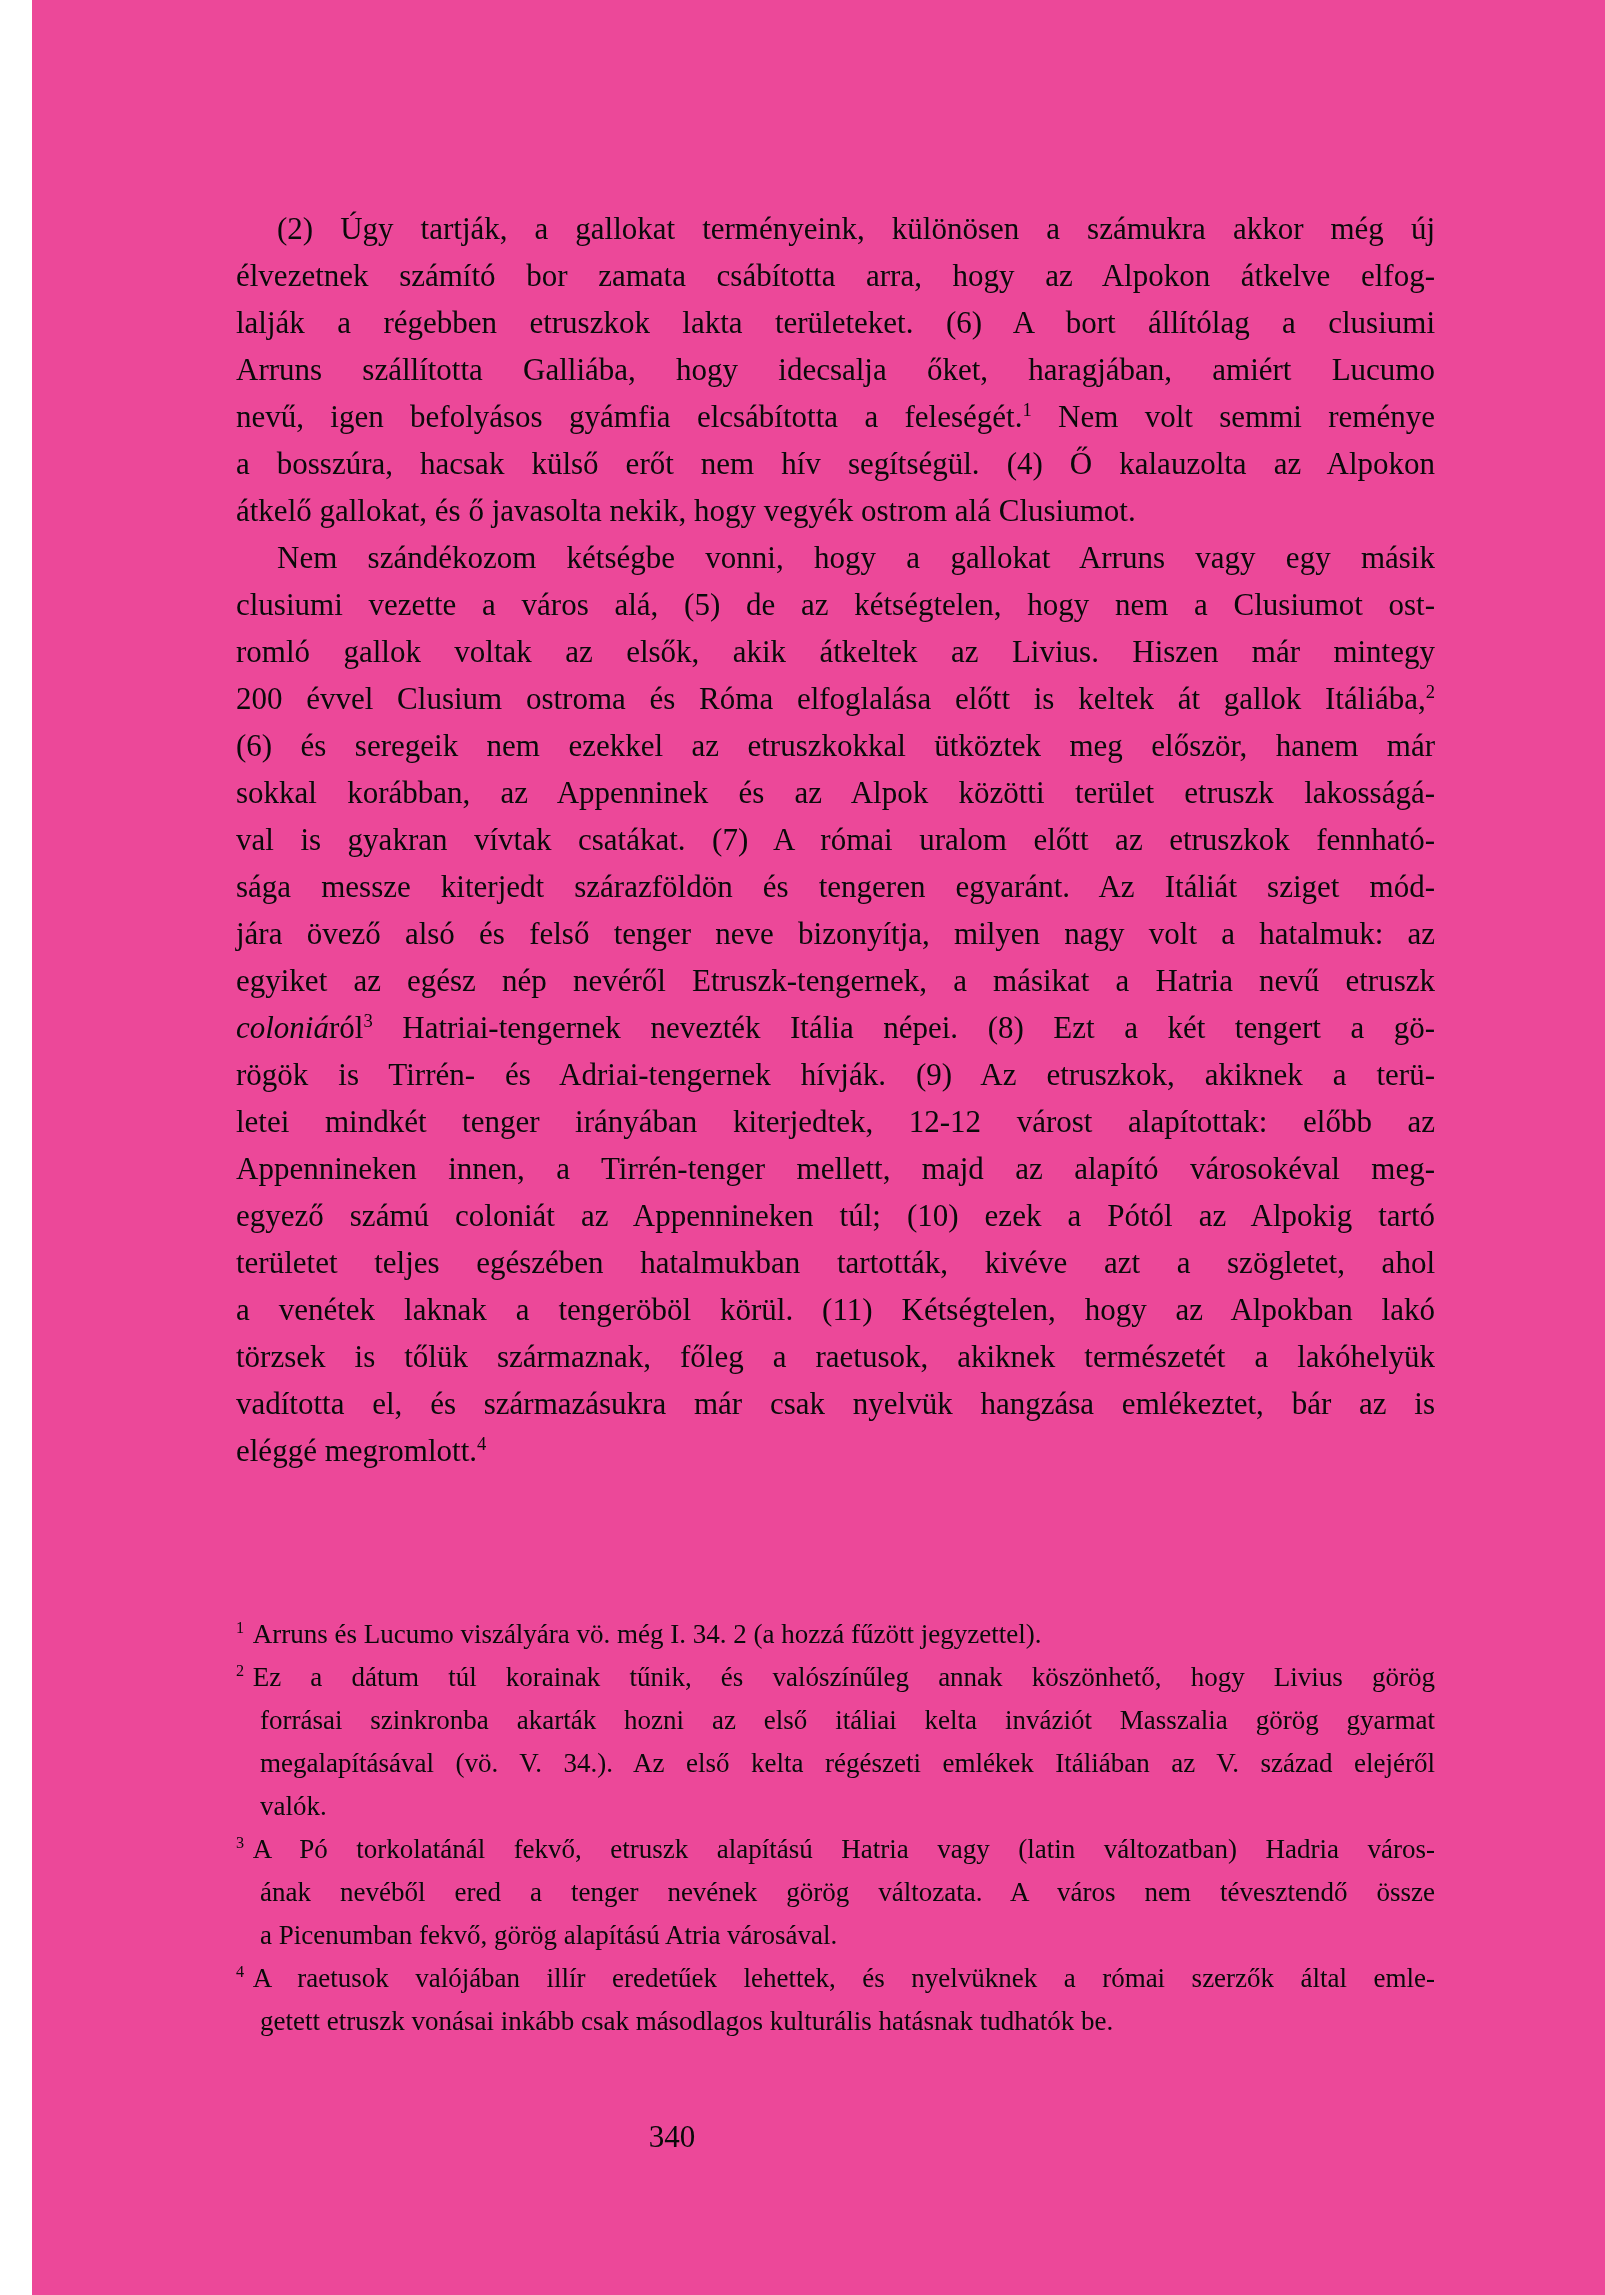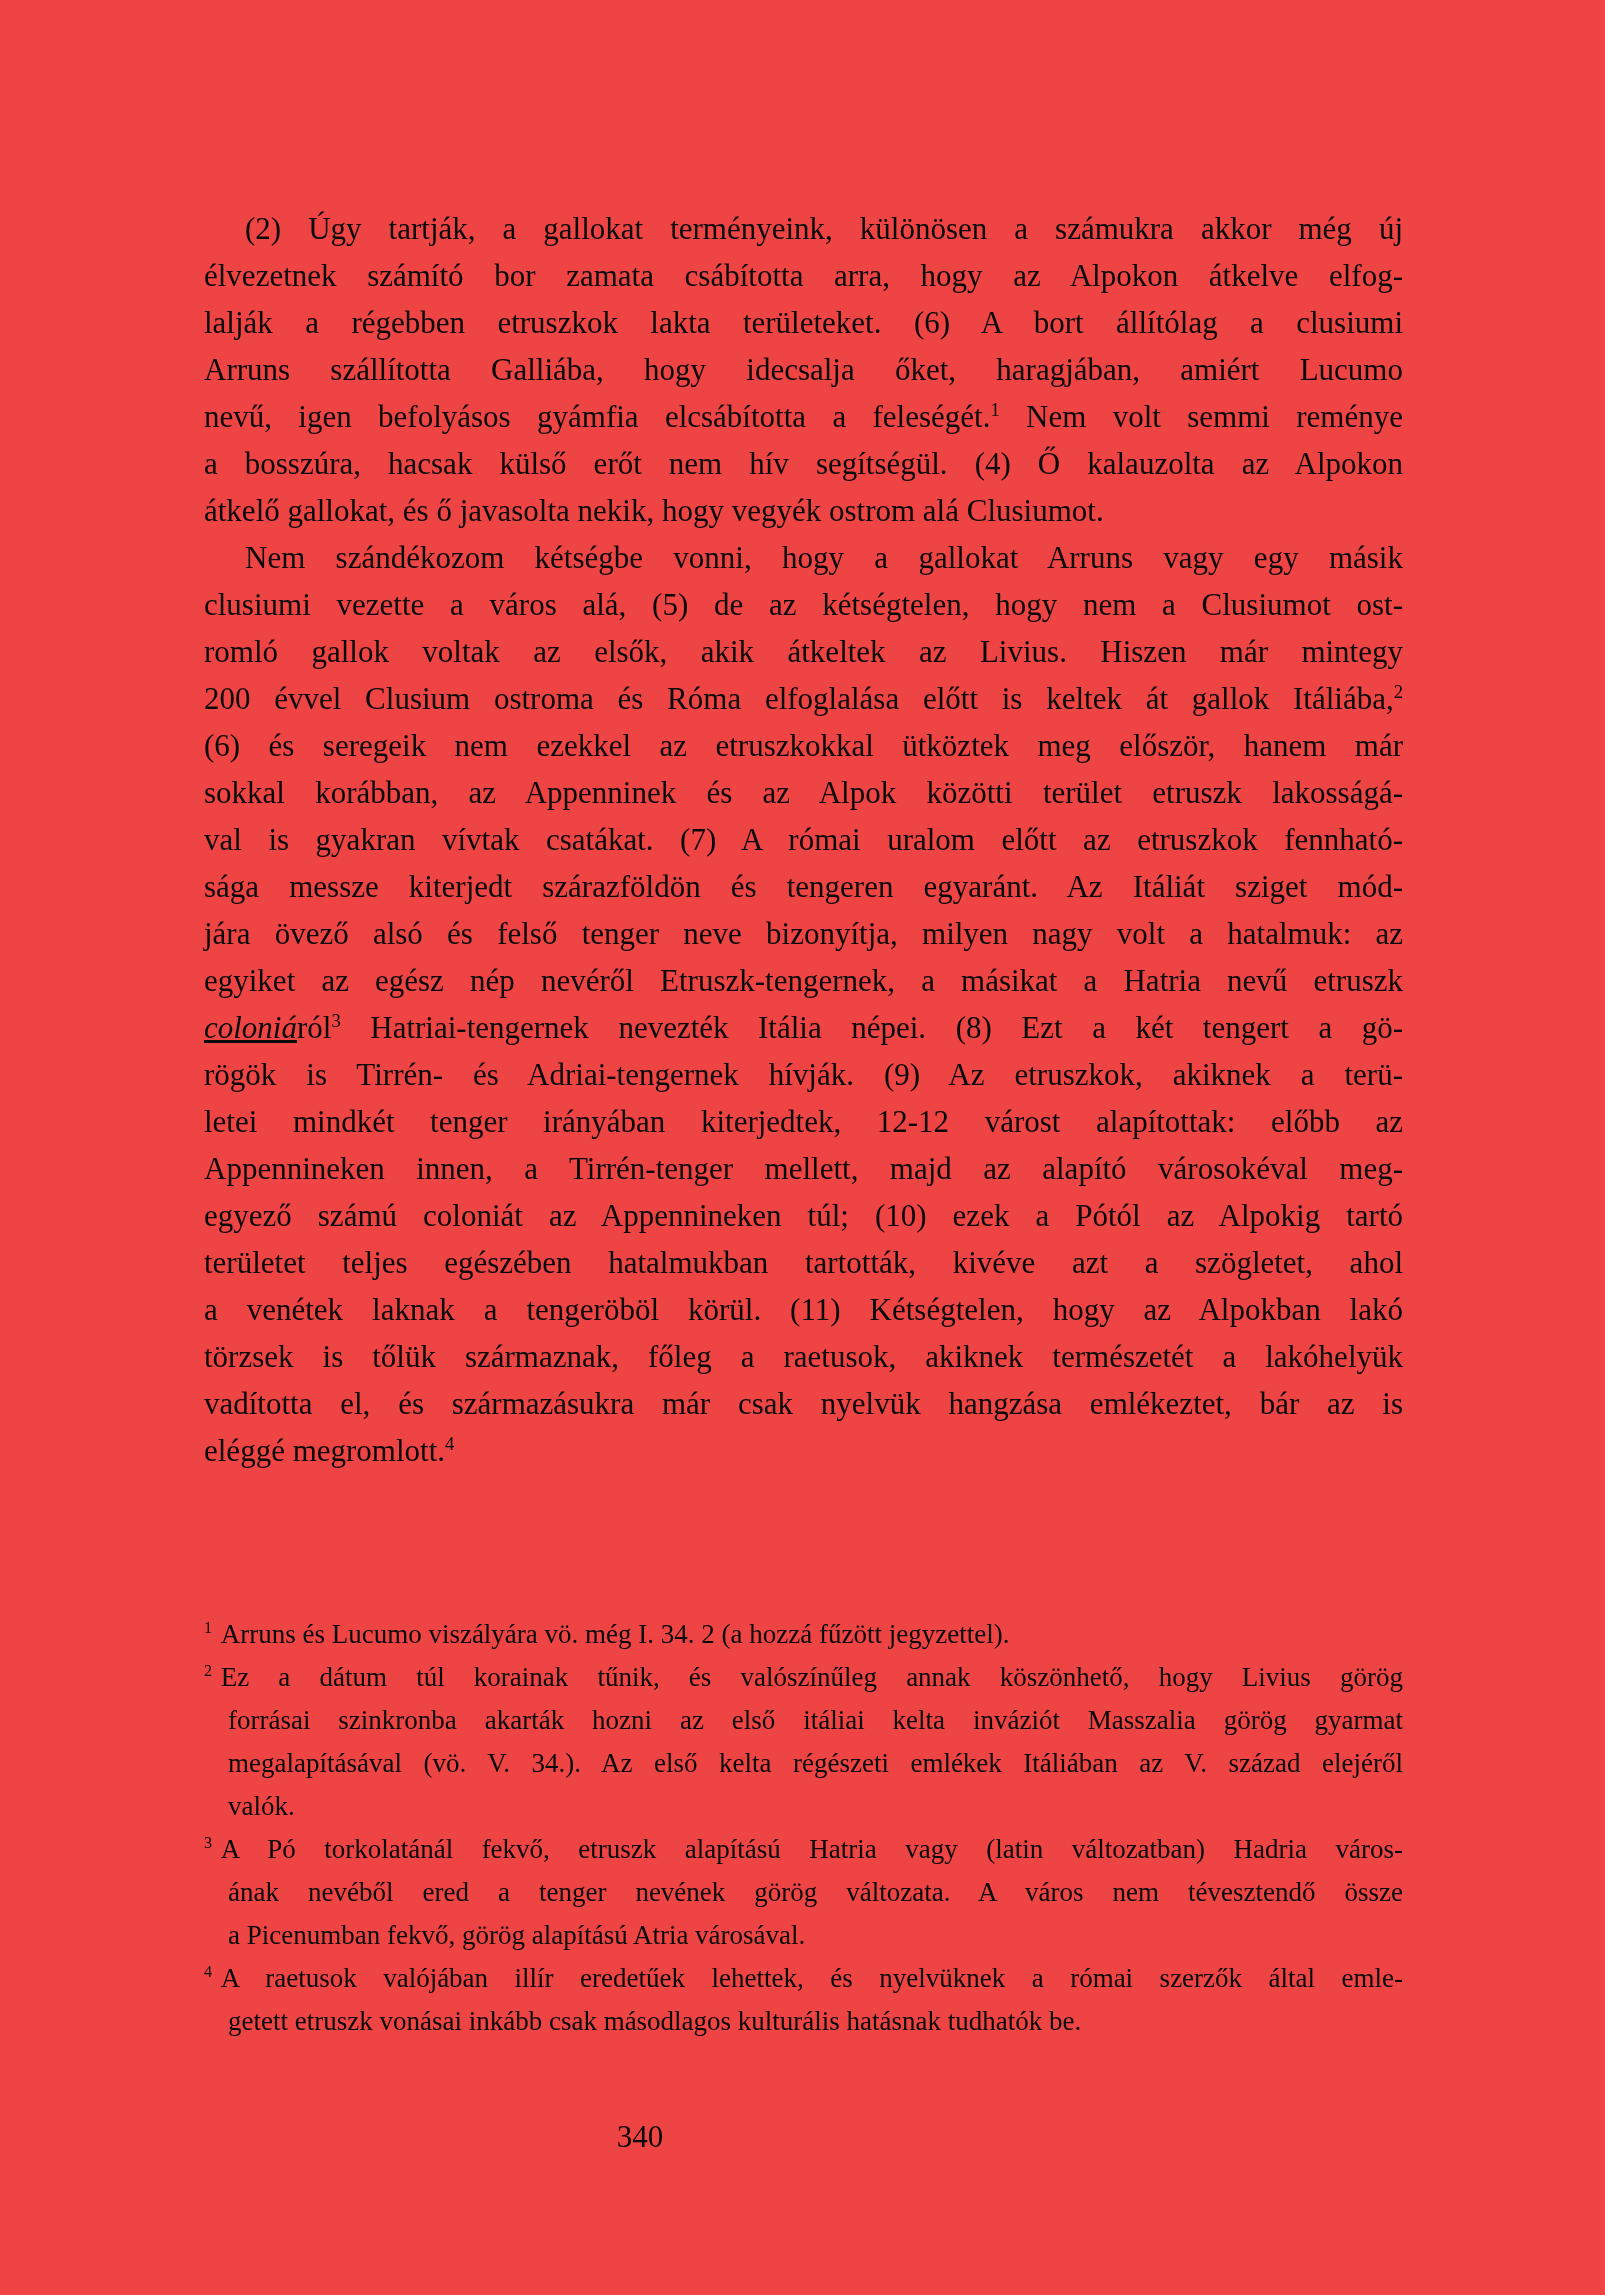--- a/index.html
+++ b/index.html
@@ -4,41 +4,41 @@
 <style>
   html, body { margin: 0; padding: 0; }
   body {
     width: 1605px; height: 2295px;
     background: #ffffff;
     color: #0a0a0a;
     font-family: "Liberation Serif", "DejaVu Serif", serif;
     position: relative;
     overflow: hidden;
   }
-  .page { position: absolute; inset: 0; background: #ef4444; }
+  .page { position: absolute; inset: 0; background: #ec4899; margin-left: 32px; }
 
   
   .body-text {
     position: absolute;
     left: 204px; top: 205px;
     width: 1199px;
   }
   .para { margin: 0; }
   .para .line {
     font-size: 31px;
     line-height: 47px;
     text-align: justify;
     text-align-last: justify;
     -moz-text-align-last: justify;
     white-space: normal;
   }
   .para .line.first { text-indent: 41px; }
   .para .line.last { text-align-last: left; -moz-text-align-last: left; }
 
-  .italic { font-style: italic; text-decoration: underline; }
+  .italic { font-style: italic; }
   .sup {
     font-size: 60%;
     vertical-align: super;
     line-height: 0;
   }
 
   
   .footnotes {
     position: absolute;
     left: 204px; top: 1613px;

